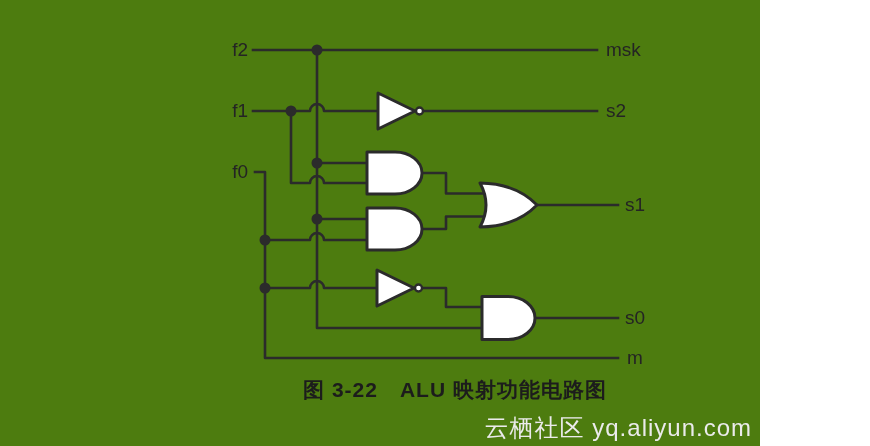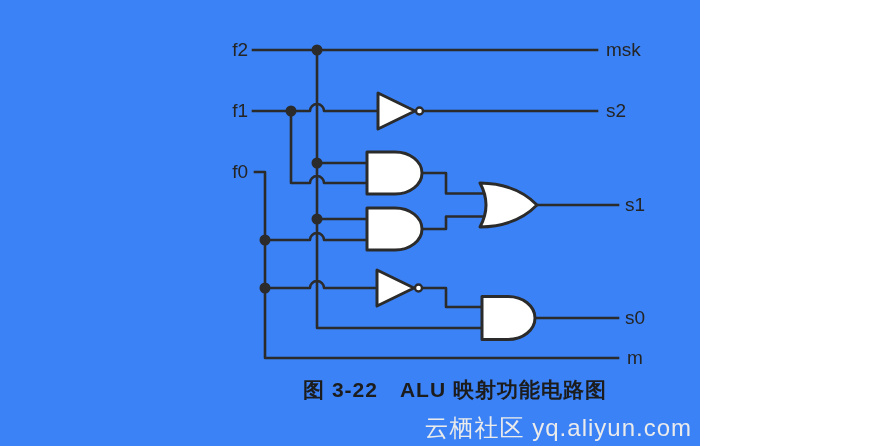--- a/index.html
+++ b/index.html
@@ -6,23 +6,23 @@
     margin: 0;
     padding: 0;
     background: #ffffff;
     width: 870px;
     height: 446px;
     overflow: hidden;
     font-family: "Liberation Sans", "DejaVu Sans", sans-serif;
   }
   .stage {
     position: relative;
-    width: 700px;
+    width: 760px;
     height: 446px;
-    background: #3b82f6;
+    background: #4d7c0f;
   }
   svg.circuit {
     position: absolute;
     left: 0;
     top: 0;
   }
   .caption {
     position: absolute;
     left: 0;
     top: 376px;

